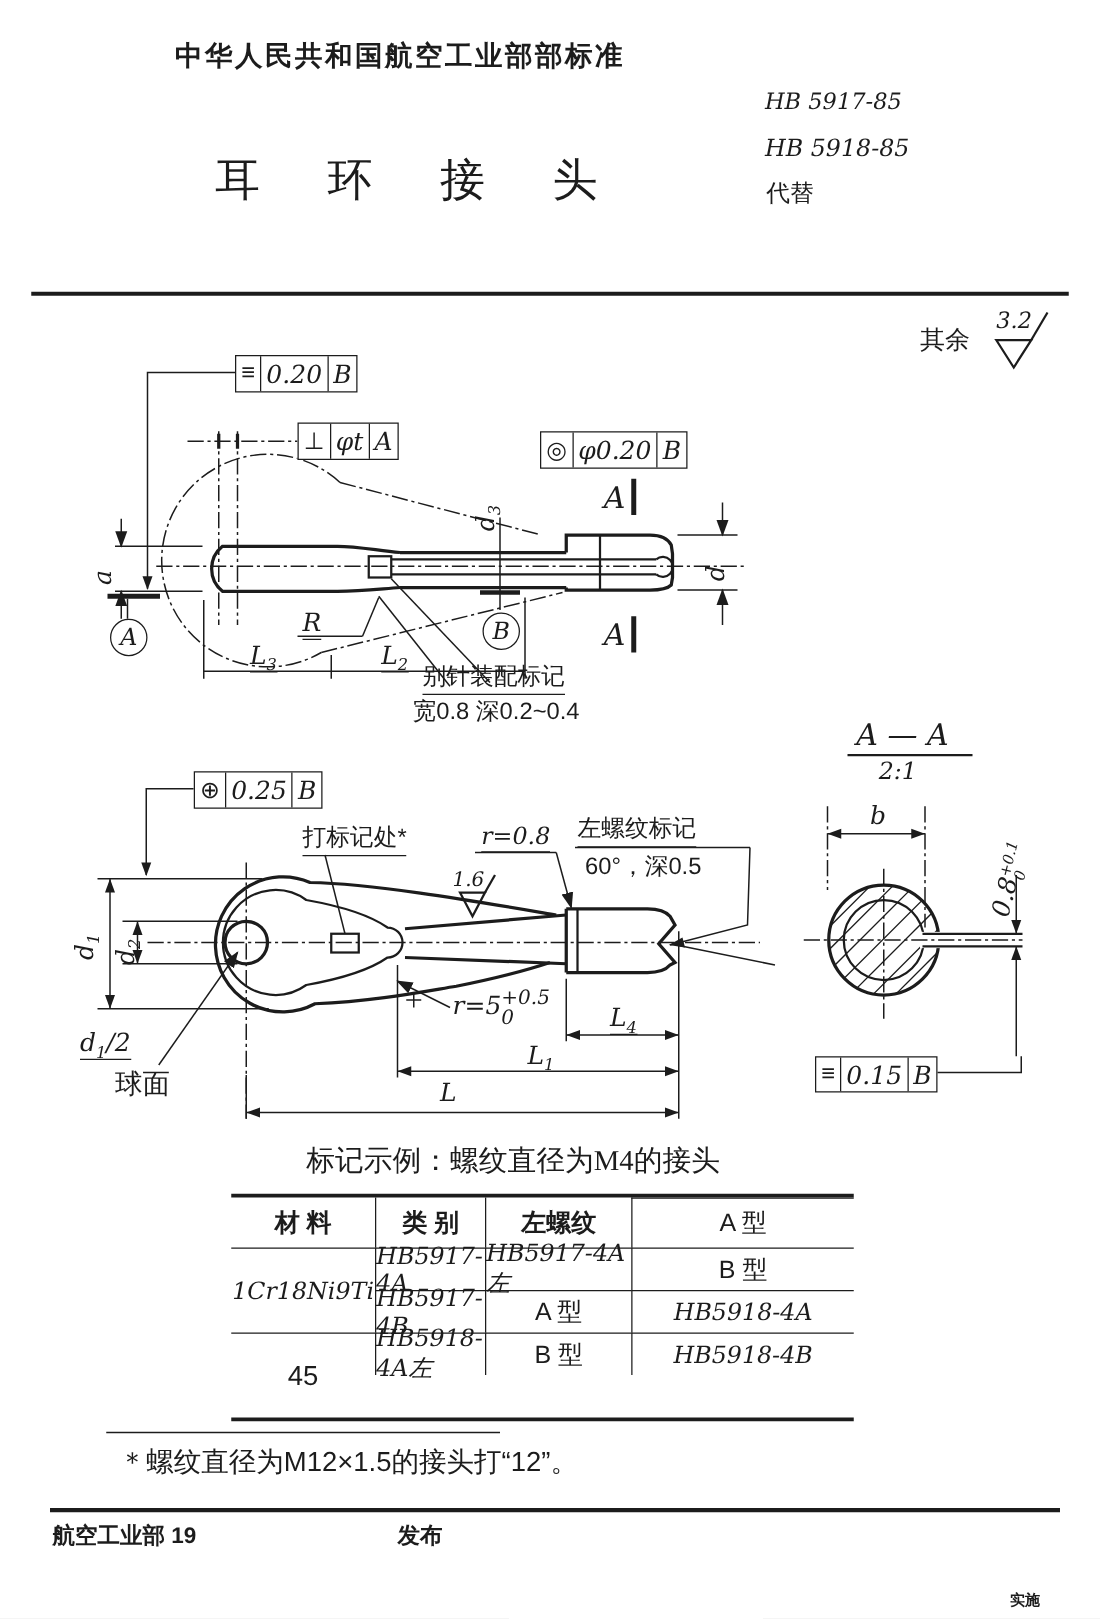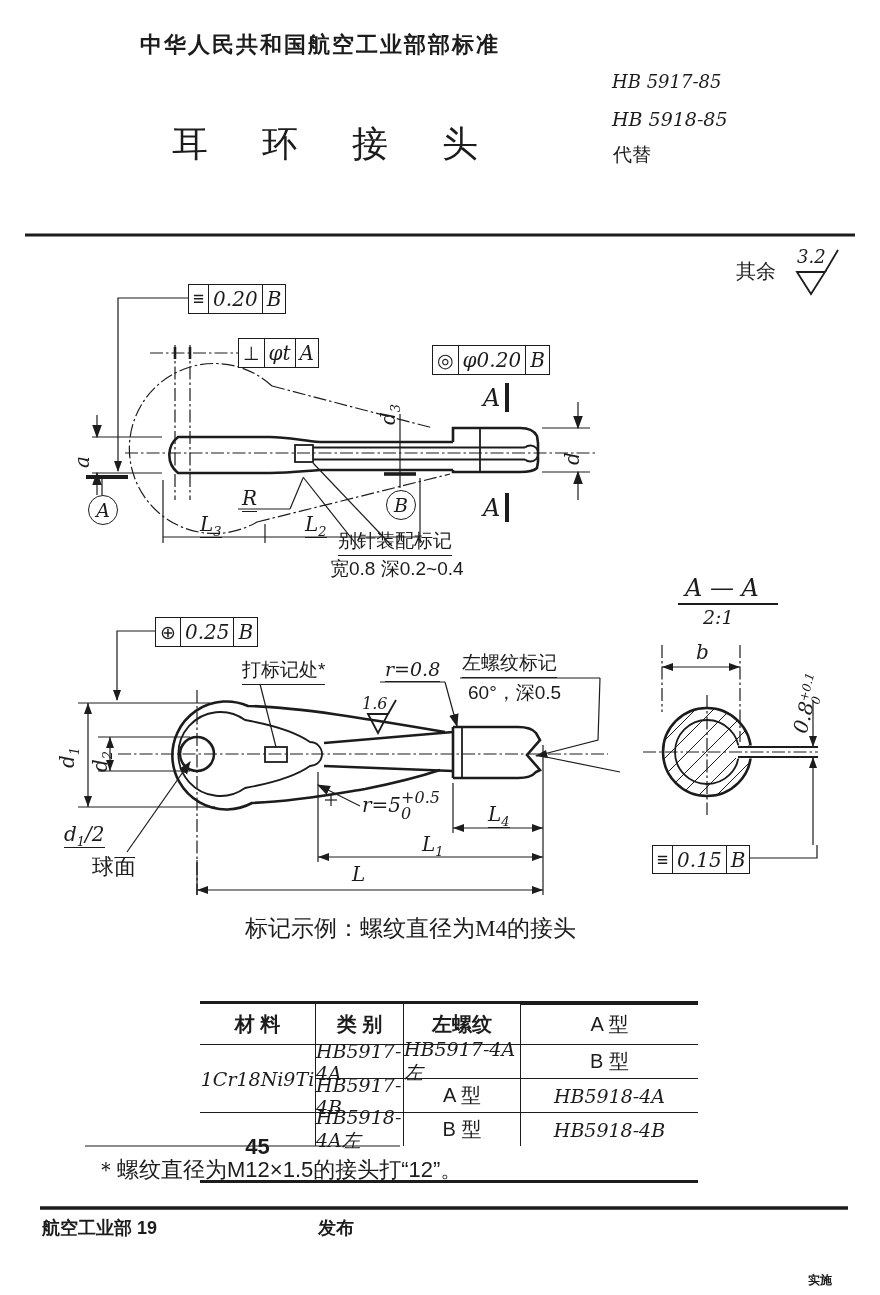--- a/index.html
+++ b/index.html
@@ -21,25 +21,25 @@
   .fcf{position:absolute;display:flex;border:1.7px solid #1c1c1c;background:#fff;height:28px;
        align-items:stretch;font-size:19px;}
   .fcf>div{display:flex;align-items:center;justify-content:center;padding:0 4px;}
   .fcf>div+div{border-left:1.7px solid #1c1c1c;}
   .fcf .v{font-family:"DejaVu Serif",serif;font-style:italic;font-size:20px;}
   .datum-circ{position:absolute;width:28px;height:28px;border:1.8px solid #1c1c1c;border-radius:50%;
        display:flex;align-items:center;justify-content:center;font-family:"DejaVu Serif",serif;
        font-style:italic;font-size:19px;background:#fff;}
   .cn{font-size:19px;}
   
-  #tbl{position:absolute;left:200px;top:955px;display:grid;
+  #tbl{position:absolute;left:185px;top:955px;display:grid;
        grid-template-columns:115px 88px 117px 178px;
        grid-template-rows:40px 34px 34px 34px 34px;
        border-top:3px solid #1c1c1c;border-bottom:3px solid #1c1c1c;
-       font-size:20px;margin-top:46px;}
+       font-size:20px;}
   #tbl .c{display:flex;align-items:center;justify-content:center;}
   #tbl .bl{border-left:1.6px solid #1c1c1c;}
   #tbl .bt{border-top:1.3px solid #1c1c1c;}
   #tbl .hb{font-family:"DejaVu Serif",serif;font-style:italic;font-size:19px;}
   .b{font-weight:bold;}
 </style>
 </head>
 <body>
 
 <div id="page">
@@ -354,21 +354,21 @@
     <div class="c b bl">左螺纹</div>
 
     <div class="c hb bt" style="grid-row:2/4;">1Cr18Ni9Ti</div>
     <div class="c bl bt">A 型</div>
     <div class="c hb bl bt">HB5917-4A</div>
     <div class="c hb bl bt">HB5917-4A左</div>
 
     <div class="c bl bt">B 型</div>
     <div class="c hb bl bt">HB5917-4B</div>
 
-    <div class="c bt" style="grid-row:4/6;font-size:22px;font-weight:bold;">45</div>
+    <div class="c bt" style="grid-row:4/6;font-size:22px;">45</div>
     <div class="c bl bt">A 型</div>
     <div class="c hb bl bt">HB5918-4A</div>
     <div class="c hb bl bt">HB5918-4A左</div>
 
     <div class="c bl bt">B 型</div>
     <div class="c hb bl bt">HB5918-4B</div>
   </div>
 
   <div class="abs cn" style="left:95px;top:1155px;font-size:22px;">＊螺纹直径为M12×1.5的接头打“12”。</div>
 

